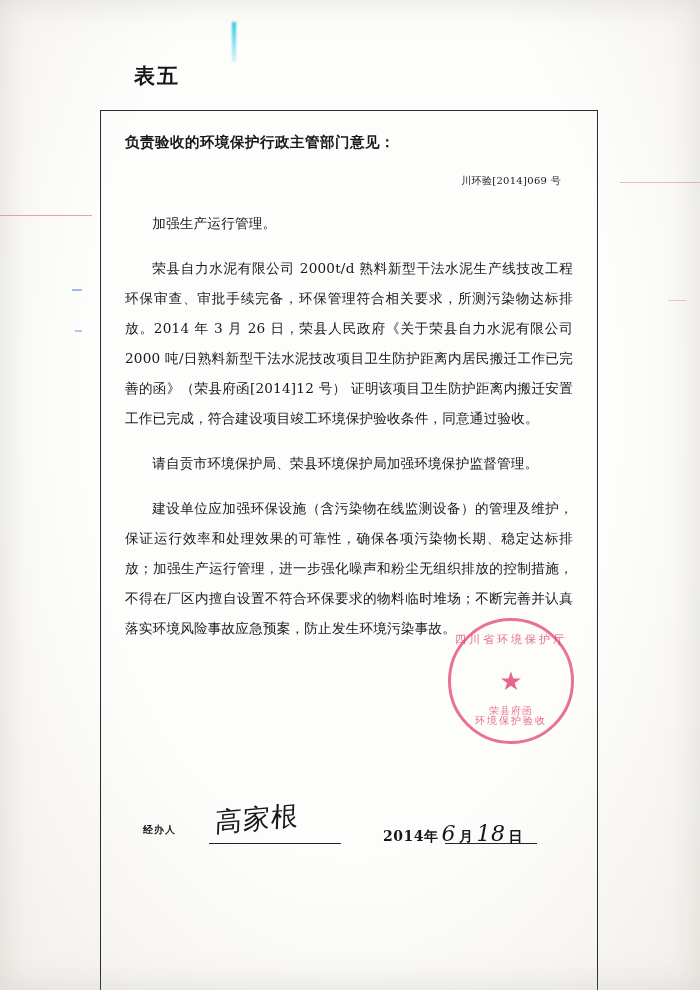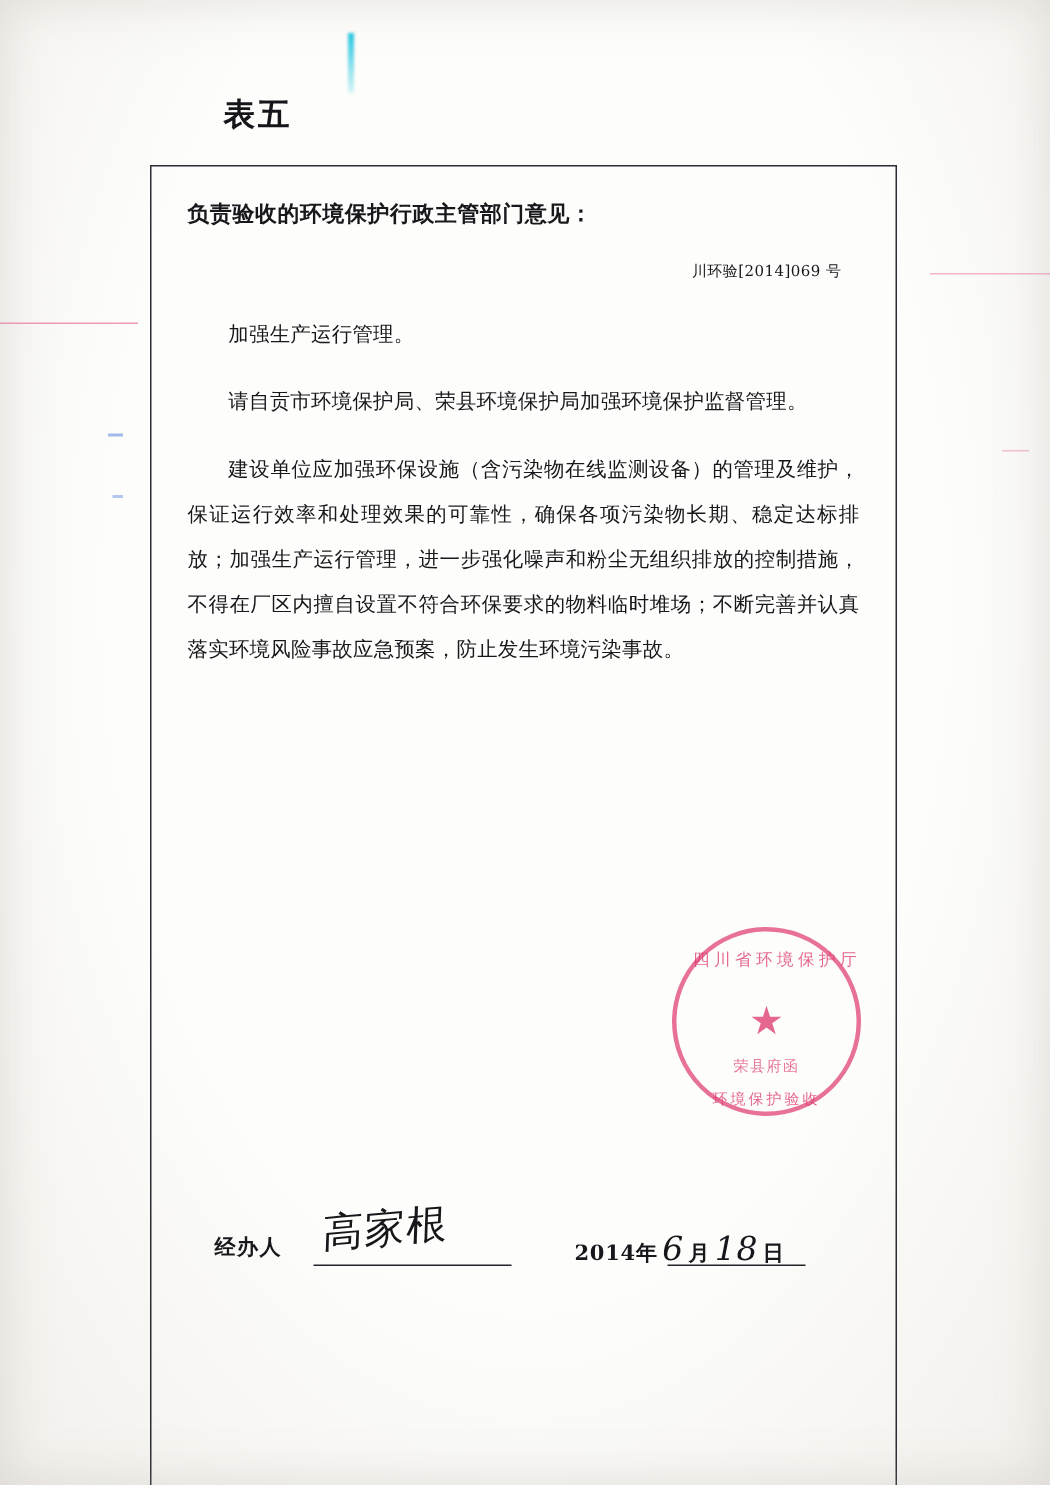--- a/index.html
+++ b/index.html
@@ -79,21 +79,21 @@
     left: 668px;
     top: 300px;
     width: 18px;
     height: 1px;
     background: rgba(236,120,160,0.45);
   }
 
   
   .form-label {
     position: absolute;
-    left: 149px;
+    left: 134px;
     top: 62px;
     font-family: "DejaVu Serif", "Liberation Serif", serif;
     font-weight: bold;
     font-size: 21px;
     letter-spacing: 2px;
     color: #15151a;
   }
 
   
   .doc-box {
@@ -157,21 +157,21 @@
     left: 24px;
     bottom: 148px;
     width: 452px;
     height: 46px;
   }
   .sign-label {
     position: absolute;
     left: 18px;
     top: 10px;
     font-family: "DejaVu Serif", "Liberation Serif", serif;
-    font-size: 14px;
+    font-size: 10px;
     font-weight: bold;
     color: #17171c;
     letter-spacing: 1px;
   }
   .sign-handwriting {
     position: absolute;
     left: 90px;
     top: -12px;
     font-family: "DejaVu Serif", "Liberation Serif", serif;
     font-size: 27px;
@@ -243,22 +243,22 @@
   .seal-text-top, .seal-text-bottom {
     position: absolute;
     left: 0;
     width: 100%;
     text-align: center;
     color: rgba(222,60,110,0.78);
     font-family: "DejaVu Serif", "Liberation Serif", serif;
     font-size: 11px;
     letter-spacing: 3px;
   }
-  .seal-text-top { top: 14px; text-align: right; }
-  .seal-text-bottom { bottom: 4px; font-size: 10px; letter-spacing: 2px; }
+  .seal-text-top { top: 14px; }
+  .seal-text-bottom { bottom: 16px; font-size: 10px; letter-spacing: 2px; }
   .seal-text-mid {
     position: absolute;
     left: 0;
     width: 100%;
     top: 86px;
     text-align: center;
     color: rgba(222,60,110,0.7);
     font-family: "DejaVu Serif", "Liberation Serif", serif;
     font-size: 10px;
     letter-spacing: 1px;
@@ -281,20 +281,21 @@
 
   <div class="doc-box">
     <div class="doc-inner">
 
       <div class="heading">负责验收的环境保护行政主管部门意见：</div>
 
       <div class="doc-no">川环验[2014]069 号</div>
 
       <div class="para first-short">加强生产运行管理。</div>
 
+      <div class="para">荣县自力水泥有限公司 2000t/d 熟料新型干法水泥生产线技改工程环保审查、审批手续完备，环保管理符合相关要求，所测污染物达标排放。2014 年 3 月 26 日，荣县人民政府《关于荣县自力水泥有限公司 2000 吨/日熟料新型干法水泥技改项目卫生防护距离内居民搬迁工作已完善的函》（荣县府函[2014]12 号） 证明该项目卫生防护距离内搬迁安置工作已完成，符合建设项目竣工环境保护验收条件，同意通过验收。</div>
 
       <div class="para">请自贡市环境保护局、荣县环境保护局加强环境保护监督管理。</div>
 
       <div class="para">建设单位应加强环保设施（含污染物在线监测设备）的管理及维护，保证运行效率和处理效果的可靠性，确保各项污染物长期、稳定达标排放；加强生产运行管理，进一步强化噪声和粉尘无组织排放的控制措施，不得在厂区内擅自设置不符合环保要求的物料临时堆场；不断完善并认真落实环境风险事故应急预案，防止发生环境污染事故。</div>
     </div>
 
     <div class="sign-row">
       <div class="sign-label">经办人</div>
       <div class="sign-handwriting">高家根</div>
       <div class="sign-underline"></div>

